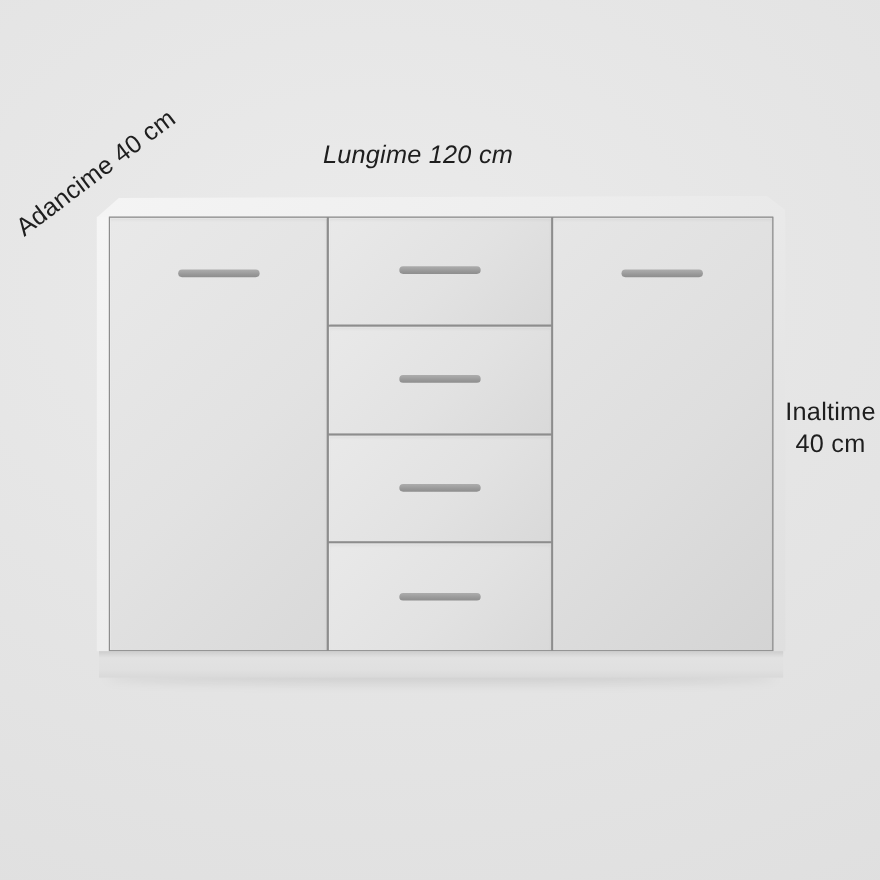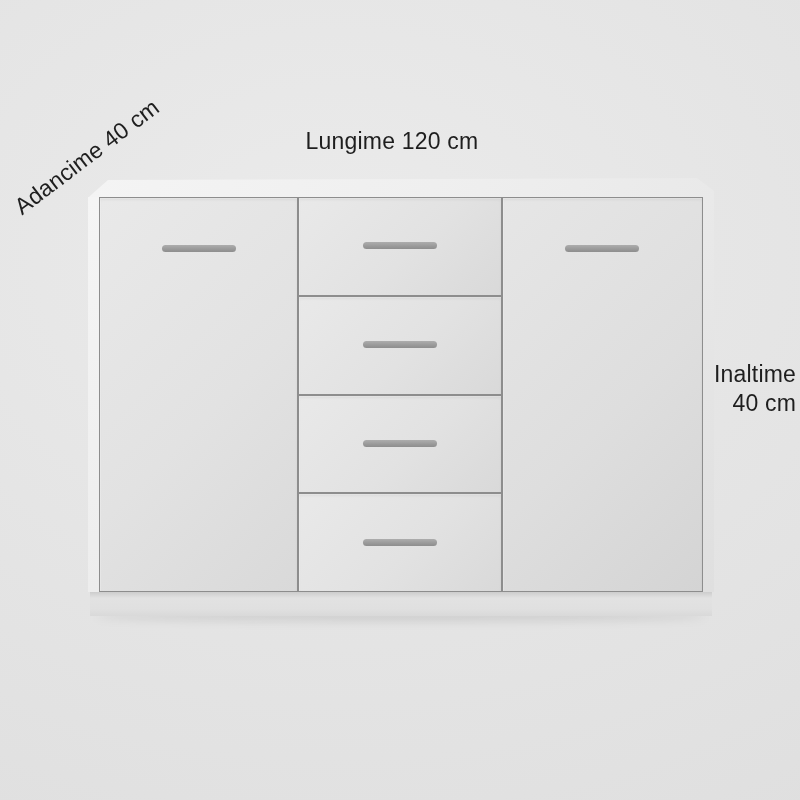--- a/index.html
+++ b/index.html
@@ -17,34 +17,35 @@
 
   
   .dim-label {
     position: absolute;
     font-size: 23px;
     color: var(--text, #1e1e1e);
     white-space: nowrap;
     letter-spacing: 0.2px;
   }
   .dim-length {
-    left: 392px;
+    left: 380px;
     top: 141px;
     transform: translate(-50%, -50%);
+    font-style: italic;
   }
   .dim-depth {
     left: 87px;
     top: 157px;
     transform: translate(-50%, -50%) rotate(-37deg);
   }
   .dim-height {
     left: 755px;
     top: 389px;
     transform: translate(-50%, -50%);
-    text-align: right;
+    text-align: center;
     line-height: 29px;
   }
 
   
   .furniture {
     position: absolute;
     left: 88px;
     top: 178px;
     width: 626px;
     height: 440px;

